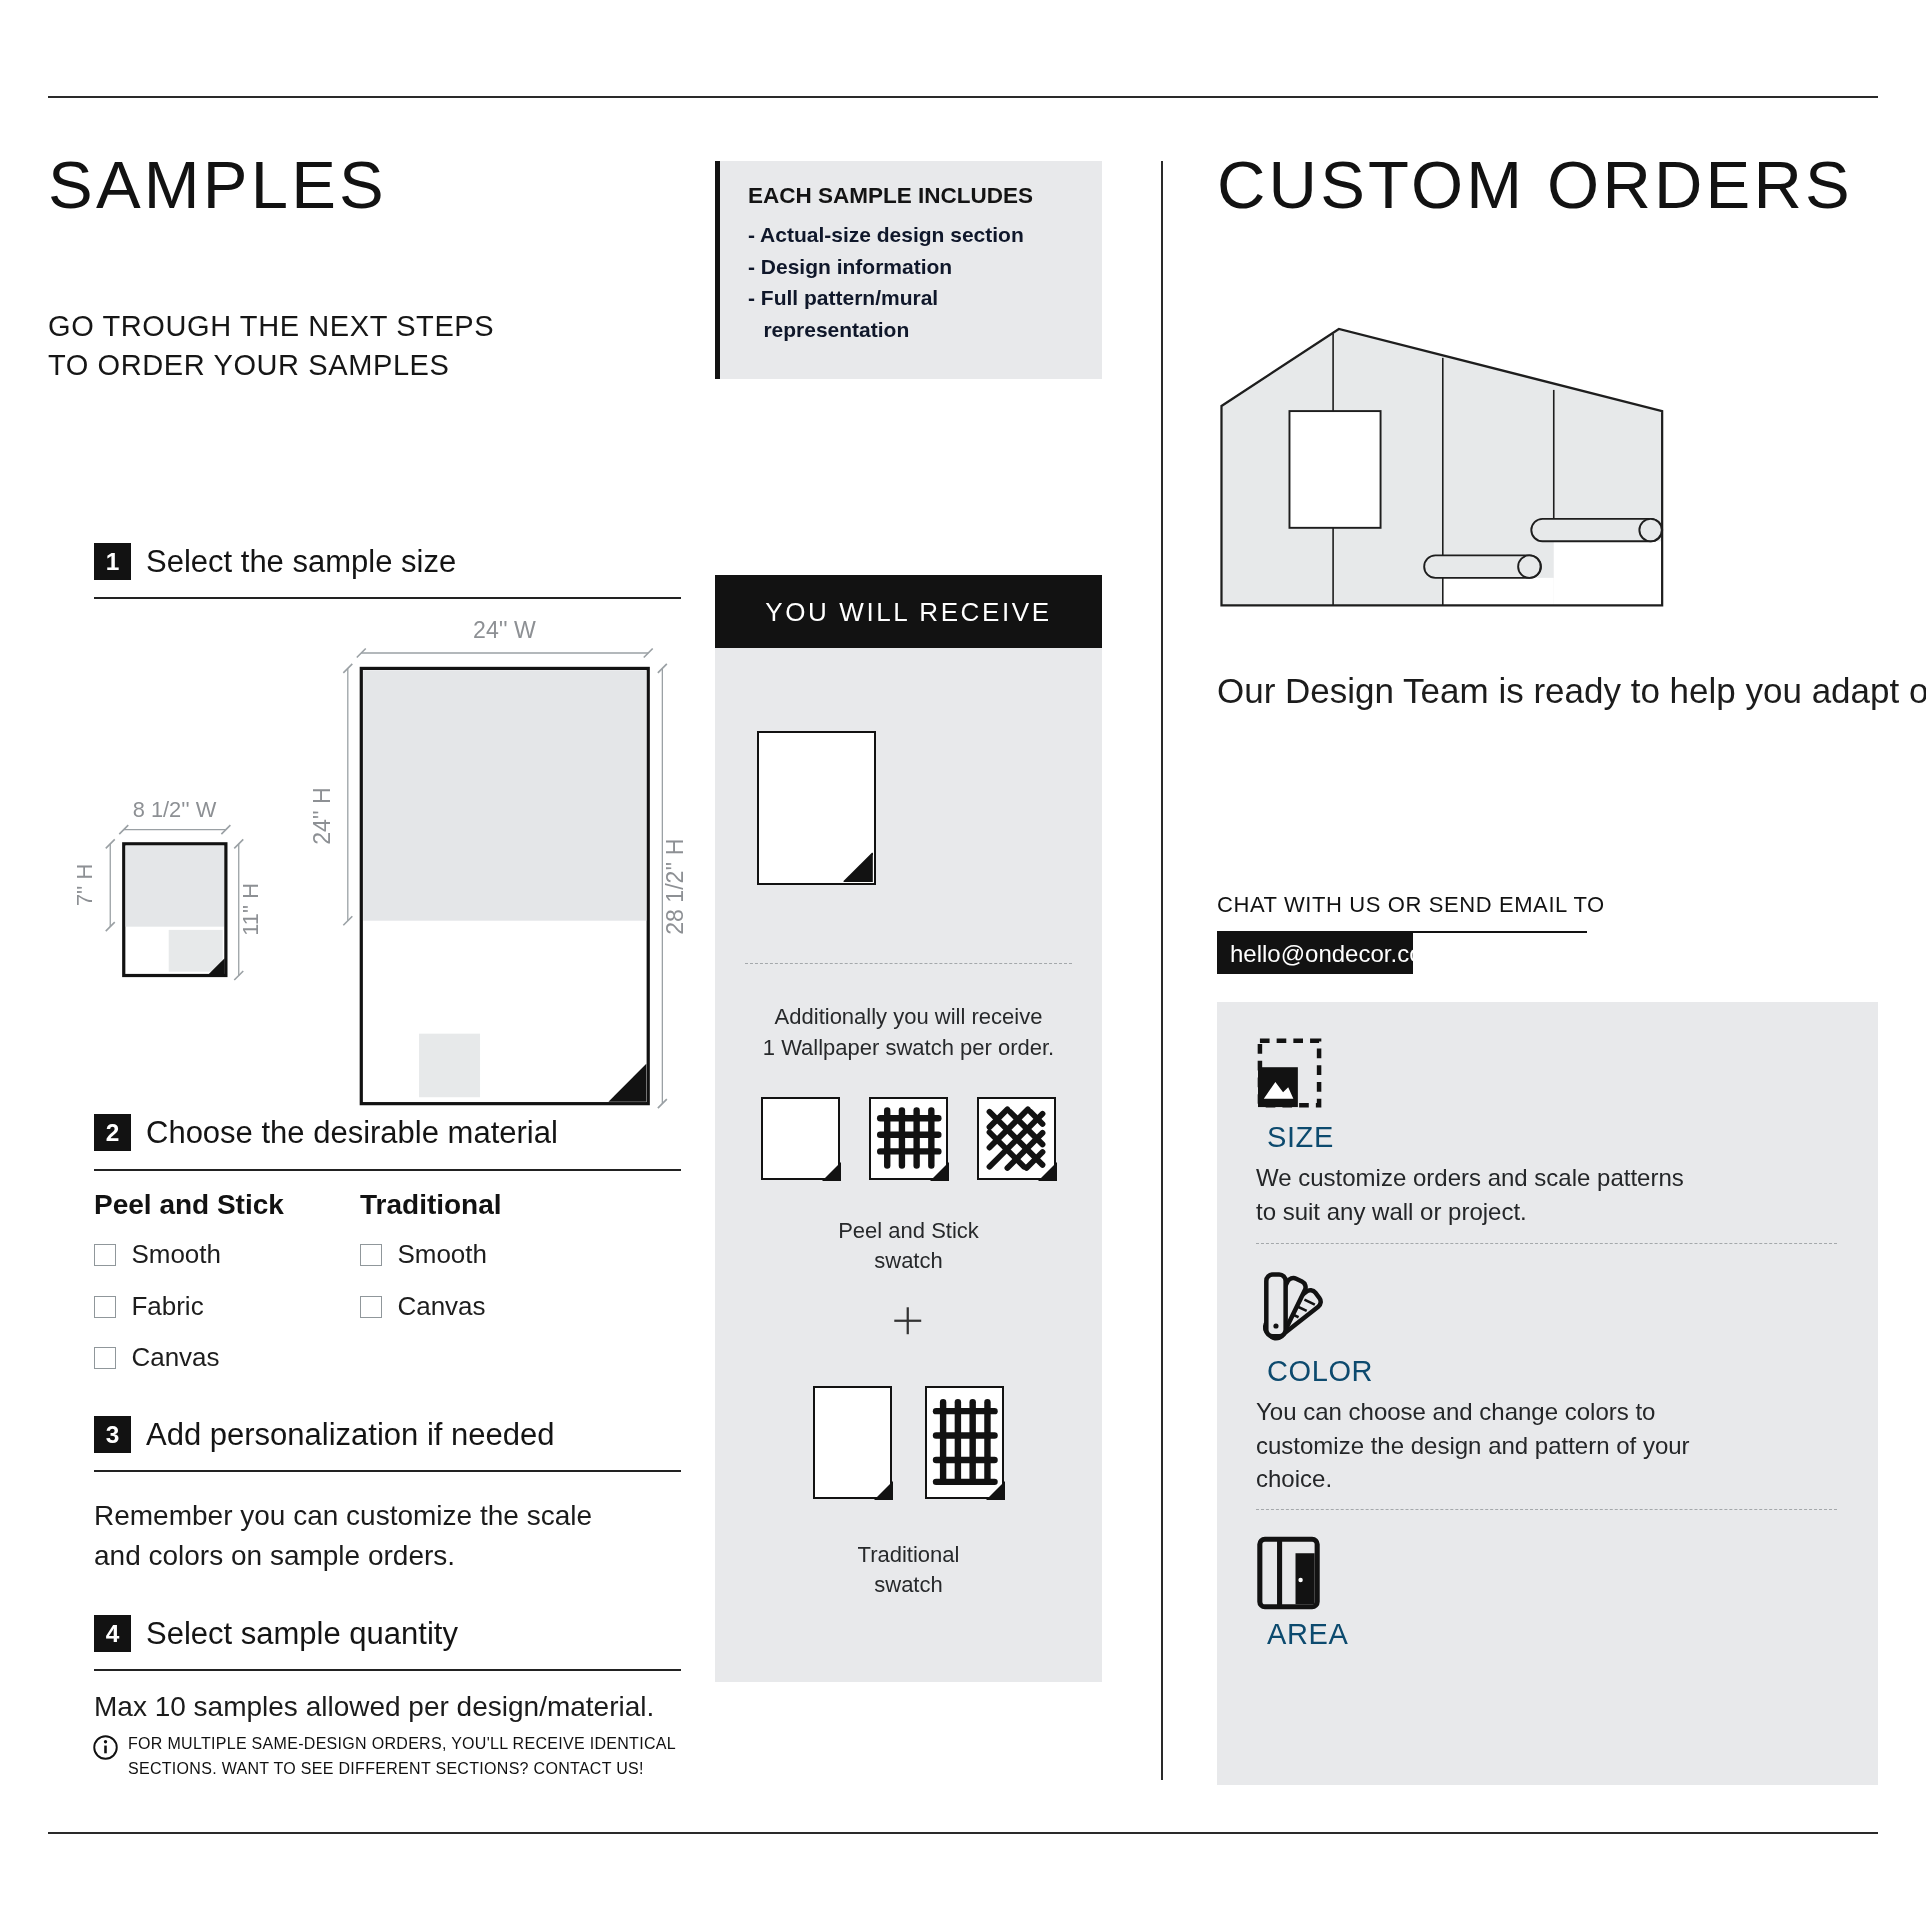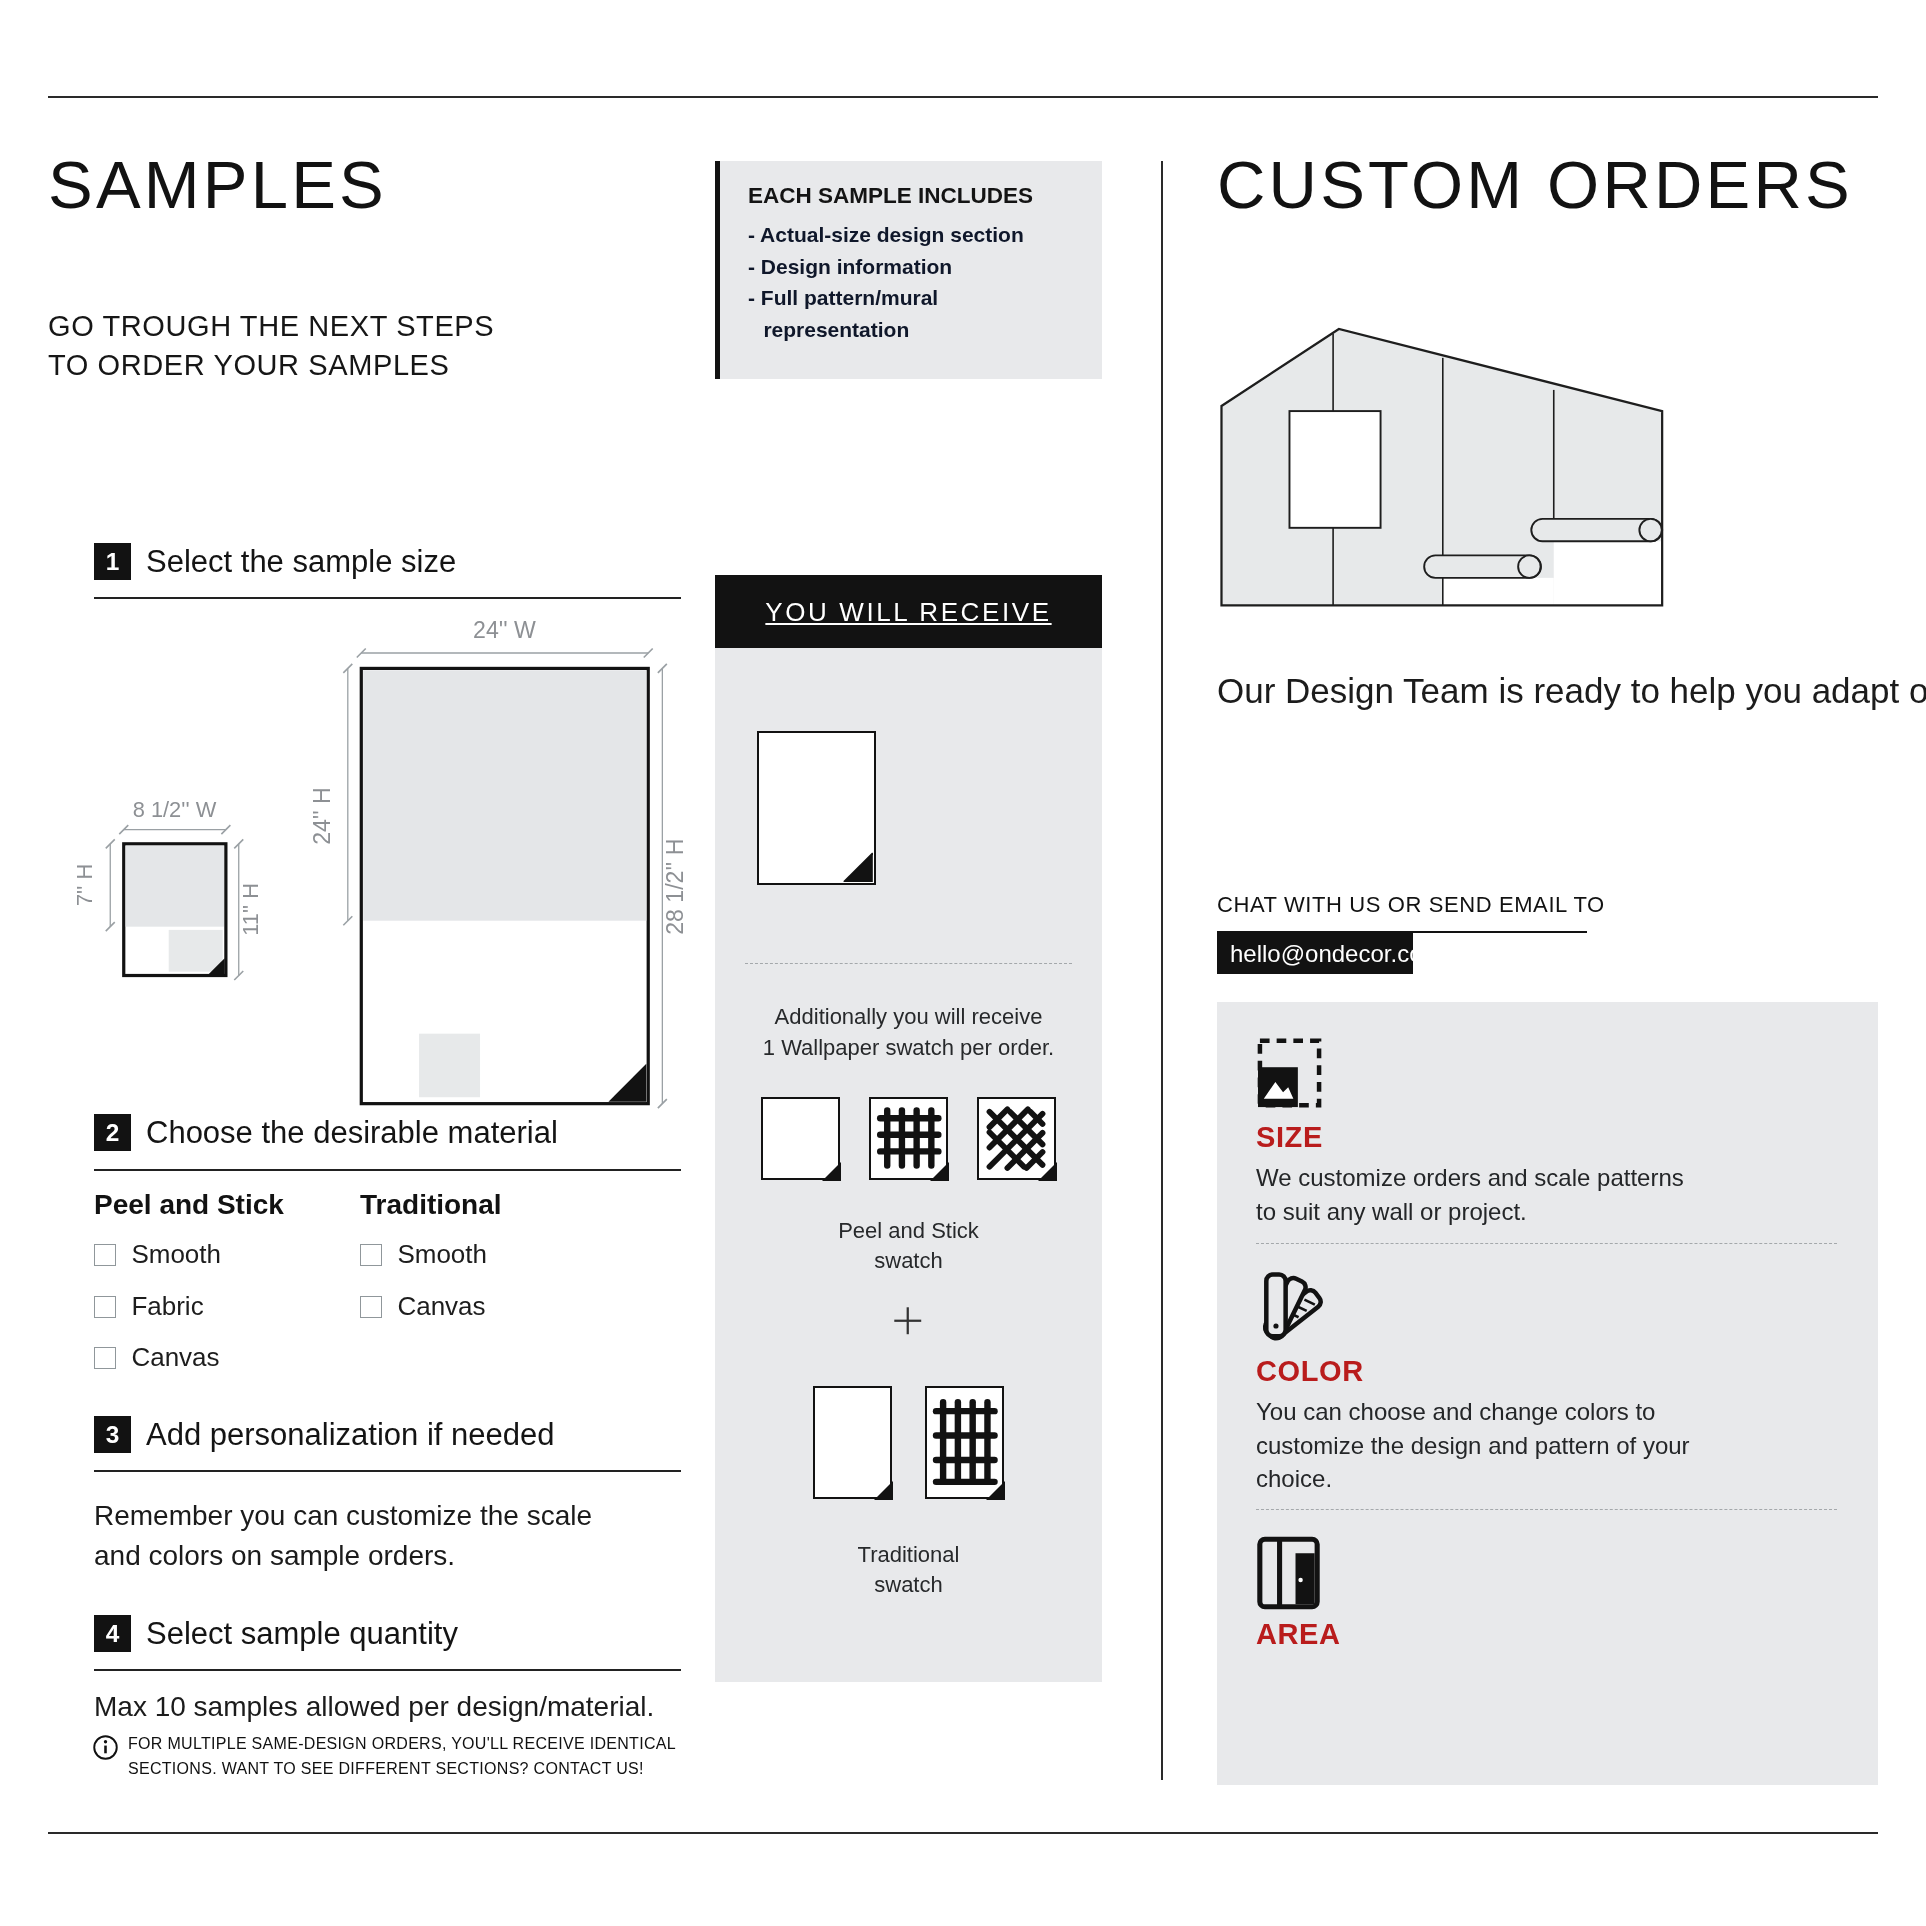--- a/index.html
+++ b/index.html
@@ -20,35 +20,35 @@
   .step-underline{position:absolute;left:94px;width:587px;height:1.9px;background:#222;}
   
   .mat-head{position:absolute;font-size:28px;font-weight:700;color:#121212;white-space:nowrap;}
   .check-row{position:absolute;display:flex;align-items:center;gap:15.4px;}
   .checkbox{width:22px;height:22px;border:1.9px solid #90979b;background:#fff;box-sizing:border-box;}
   .check-label{font-size:26px;font-weight:300;color:#1d1d1d;}
   .body-note{font-size:28px;font-weight:300;line-height:1.42;color:#1b1b1b;}
   
   .footnote{font-size:16px;font-weight:400;letter-spacing:0.3px;line-height:1.55;color:#111;}
   
-  .receive-header{position:absolute;left:715px;top:575px;width:387px;height:74px;background:#121212;color:#fff;font-size:26px;font-weight:400;letter-spacing:2.6px;display:flex;align-items:center;justify-content:center;white-space:nowrap;text-decoration:underline;}
+  .receive-header{position:absolute;left:715px;top:575px;width:387px;height:74px;background:#121212;color:#fff;font-size:26px;font-weight:400;letter-spacing:2.6px;display:flex;align-items:center;justify-content:center;white-space:nowrap;}
   .receive-panel{position:absolute;left:715px;top:648px;width:387px;height:1034px;background:#e8e9eb;}
   .page-icon{position:absolute;left:42px;top:83px;width:119px;height:154px;background:#fff;border:2.6px solid #121212;box-sizing:border-box;}
   .amount-text{position:absolute;left:181px;top:108px;width:193px;font-size:22px;font-weight:400;line-height:1.45;color:#27292b;}
   .dashed-sep{position:absolute;border-top:1.3px dashed #a4a8ab;}
   .center-note{position:absolute;left:0;width:387px;text-align:center;font-size:22px;font-weight:400;line-height:1.4;color:#27292b;}
   .swatch-row{position:absolute;left:0;width:387px;display:flex;justify-content:center;}
   .swatch{position:relative;background:#fff;border:2.6px solid #121212;box-sizing:border-box;}
   .swatch-label{position:absolute;left:0;width:387px;text-align:center;font-size:22px;font-weight:400;line-height:1.35;color:#27292b;}
   
   .para{font-size:35px;font-weight:300;line-height:2.0;color:#1c1c1c;white-space:nowrap;}
   .chat-label{font-size:22px;font-weight:400;letter-spacing:0.6px;color:#121212;white-space:nowrap;}
   .email-box{position:absolute;left:1217px;top:933px;width:196px;height:41px;background:#121212;color:#fff;font-size:24px;font-weight:300;display:flex;align-items:center;padding-left:13px;box-sizing:border-box;}
   .info-panel{position:absolute;left:1217px;top:1002px;width:661px;height:783px;background:#e8e9eb;}
-  .sec-head{position:absolute;left:39px;font-size:29px;font-weight:700;color:#b91c1c;letter-spacing:0.6px;}
+  .sec-head{position:absolute;left:50px;font-size:29px;font-weight:400;color:#0c4a6e;letter-spacing:0.6px;}
   .sec-body{position:absolute;left:39px;font-size:24px;font-weight:300;line-height:1.4;color:#242628;}
   svg text{font-family:"Liberation Sans",sans-serif;}
 </style>
 </head>
 <body>
 
 <div class="rule" style="left:48px;top:96px;width:1830px;"></div>
 <div class="rule" style="left:48px;top:1832px;width:1830px;"></div>
 
 <div class="vrule" style="left:1161px;top:161px;height:1619px;"></div>

